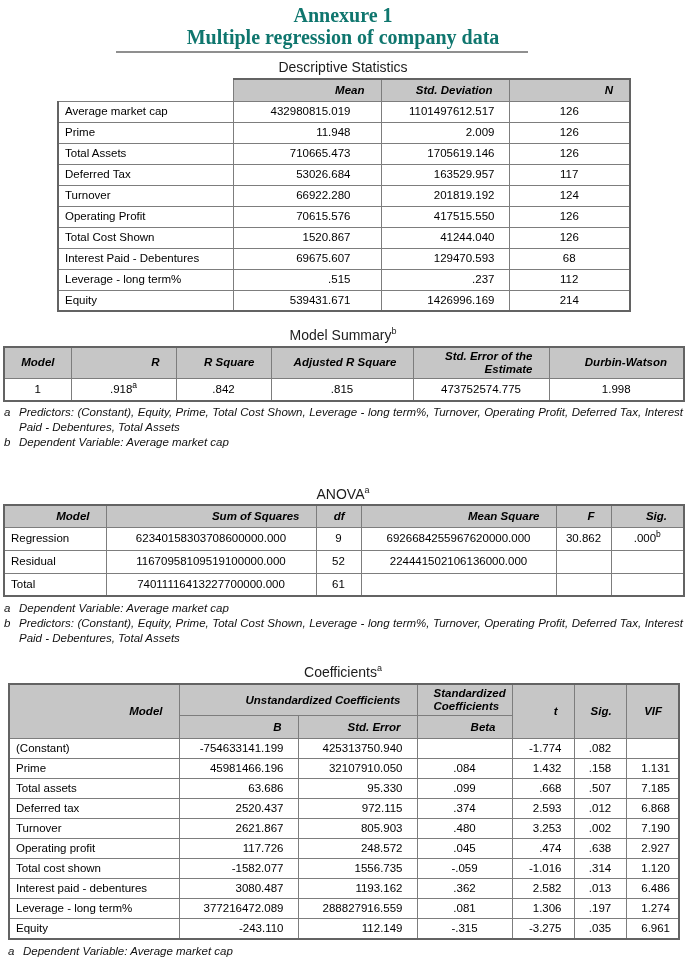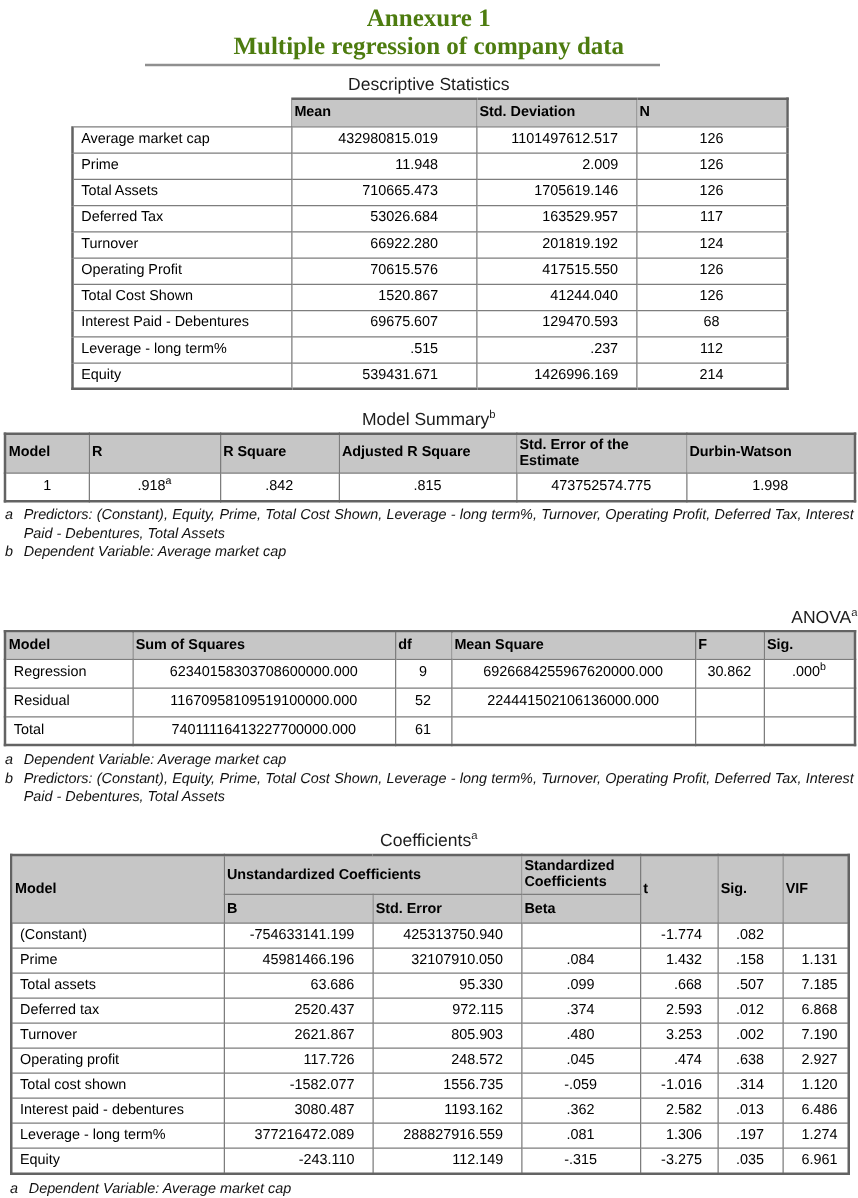--- a/index.html
+++ b/index.html
@@ -5,38 +5,38 @@
   * { margin:0; padding:0; box-sizing:border-box; }
   html,body { background:#fff; }
   body {
     width:686px; height:958px; overflow:hidden;
     font-family:"Liberation Sans", sans-serif;
     color:#000; padding-top:4px;
   }
   .doc-title {
     font-family:"Liberation Serif", serif;
     font-weight:bold; font-size:20px; line-height:22px;
-    text-align:center; color:#4d7c0f;
+    text-align:center; color:#0f766e;
   }
   .title-rule {
     width:412px; margin:3px 0 0 116px;
     border-top:2px solid #8f8f8f; height:0;
   }
   .tbl-caption {
     text-align:center; font-size:14px; line-height:17px; color:#1c1c1c;
   }
   .tbl-caption sup { font-size:9px; }
   .cap-desc  { margin-top:6px; }
   .cap-ms    { margin-top:11px;text-align:center; }
-  .cap-anova { margin-top:32px;text-align:right; }
+  .cap-anova { margin-top:32px; }
   .cap-coef  { margin-top:14px; }
 
   table { border-collapse:collapse; table-layout:fixed; font-size:11.5px; }
   td, th { border:1px solid #7d7d7d; overflow:hidden; white-space:nowrap; line-height:1.15; }
-  th { background:#c6c6c6; font-weight:bold; text-align:left; white-space:normal; vertical-align:middle; padding:2px 2px; }
+  th { background:#c6c6c6; font-weight:bold; text-align:right; white-space:normal; vertical-align:middle; padding:2px 16px;font-style:italic; }
   td { height:21px; padding:0 6px; vertical-align:middle; }
 
   .t-desc  { margin:2px 0 0 57px; width:572px; }
   .t-ms    { margin:2px 0 0 3px;  width:680px; border:2px solid #636363; }
   .t-anova { margin:2px 0 0 3px;  width:680px; border:2px solid #636363; }
   .t-coef  { margin:2px 0 0 8px;  width:670px; border:2px solid #636363; }
 
   .t-desc th.ghost { background:transparent; border-top:none; border-left:none; }
   .t-desc th:not(.ghost) { border-top:2px solid #636363; }
   .t-desc th:last-child, .t-desc td:last-child { border-right:2px solid #636363; }

